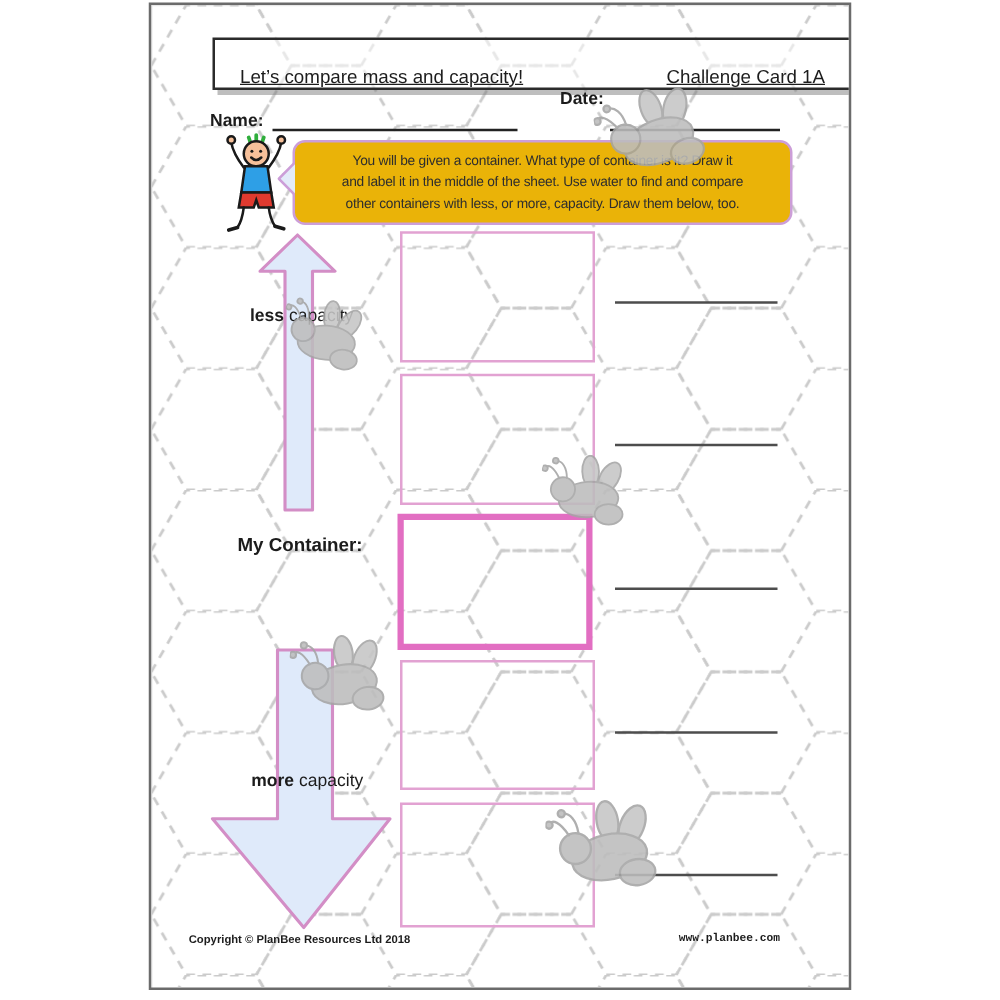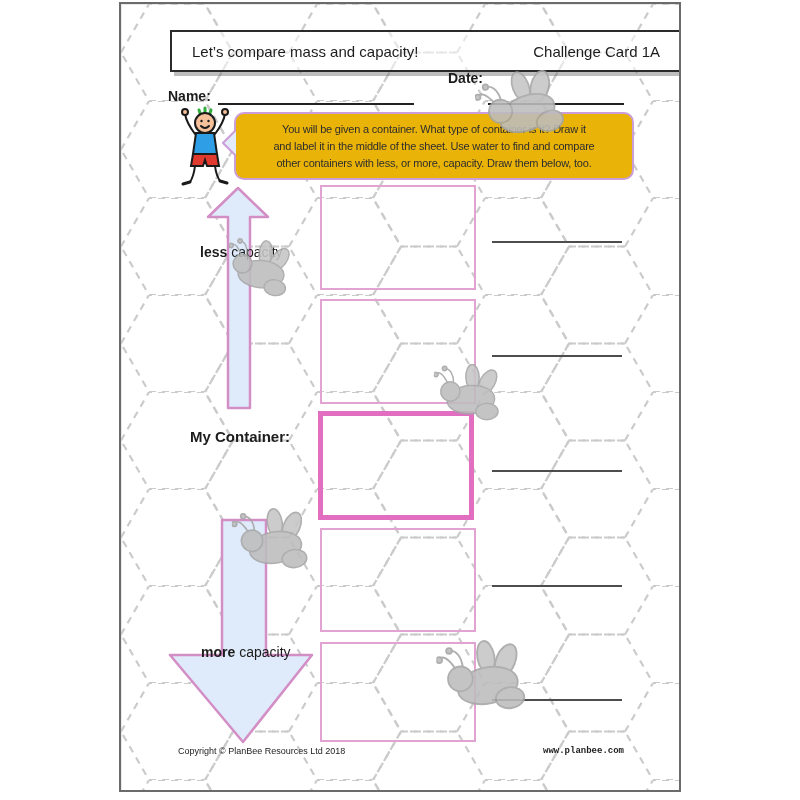--- a/index.html
+++ b/index.html
@@ -7,22 +7,22 @@
          font-family:"Liberation Sans",sans-serif;color:#1c1c1c;}
   .frame{position:absolute;left:119px;top:2px;width:558px;height:786px;
          border:2px solid #6b6b6b;background:#ffffff;overflow:hidden;
          box-shadow:inset 1px 1px 0 #e9e9e9;}
   .hexbg{position:absolute;left:0;top:0;z-index:0;}
 
   
   .titlebox{position:absolute;left:49px;top:26px;width:512px;height:42px;z-index:2;
             background:rgba(255,255,255,.55);border:2px solid #2b2b2b;
             box-shadow:4px 4px 0 rgba(110,110,110,.45);
-            display:flex;align-items:center;justify-content:space-between;
-            padding:0 20px;box-sizing:border-box;}
+            display:flex;align-items:flex-end;justify-content:space-between;
+            padding:0 20px;box-sizing:border-box;text-decoration:underline;}
   .titlebox .t-left{font-size:15px;}
   .titlebox .t-right{font-size:15px;}
 
   
   .field-label{position:absolute;font-weight:bold;font-size:14px;z-index:2;}
   .write-line{position:absolute;border-top:2px solid #222;height:0;z-index:2;}
   .nl{left:97px;top:99px;width:196px;}
   .dl{left:367px;top:99px;width:136px;}
 
   
@@ -36,21 +36,21 @@
   .kid{position:absolute;left:58px;top:100px;z-index:2;}
 
   
   .arrow{position:absolute;z-index:1;}
   .arrow-up{left:85px;top:182px;}
   .arrow-down{left:47px;top:514px;}
   .cap-label{position:absolute;z-index:4;font-size:14px;white-space:nowrap;}
   .cap-label b{font-weight:bold;}
   .cap-label .rest{margin-left:4px;}
   .less-label{left:79px;top:240px;}
-  .more-label{left:80px;top:640px;}
+  .more-label{left:80px;top:612px;}
   .mycontainer{position:absolute;left:69px;top:424px;z-index:4;
                font-weight:bold;font-size:15px;}
 
   
   .draw-box{position:absolute;left:199px;width:152px;border:2px solid #e2a2d2;
             background:transparent;z-index:1;}
   .b1{top:181px;height:101px;}
   .b2{top:295px;height:101px;}
   .b3{top:407px;left:197px;width:146px;height:99px;border:5px solid #e26ec2;}
   .b4{top:524px;height:100px;}
@@ -63,21 +63,21 @@
 
   
   .bee{position:absolute;z-index:5;opacity:.88;}
   .bee1{left:355px;top:66px;width:100px;height:70px;transform:rotate(-8deg);}
   .bee2{left:102px;top:236px;width:80px;height:56px;transform:rotate(18deg);}
   .bee3{left:310px;top:360px;width:82px;height:58px;transform:rotate(10deg);}
   .bee4{left:108px;top:504px;width:94px;height:64px;transform:rotate(4deg);}
   .bee5{left:312px;top:636px;width:110px;height:74px;transform:rotate(2deg);}
 
   
-  .footer-left{position:absolute;left:57px;top:742px;font-size:9px;font-weight:normal;z-index:2;}
+  .footer-left{position:absolute;left:30px;top:742px;font-size:9px;font-weight:bold;z-index:2;}
   .footer-right{position:absolute;right:55px;top:742px;font-size:9px;font-weight:bold;z-index:2;font-family:Liberation Mono, monospace;}
 </style>
 </head>
 <body>
 
 <div class="stage">
 
   <svg width="0" height="0" style="position:absolute">
     <defs>
       <symbol id="bee" viewBox="0 0 110 78">

